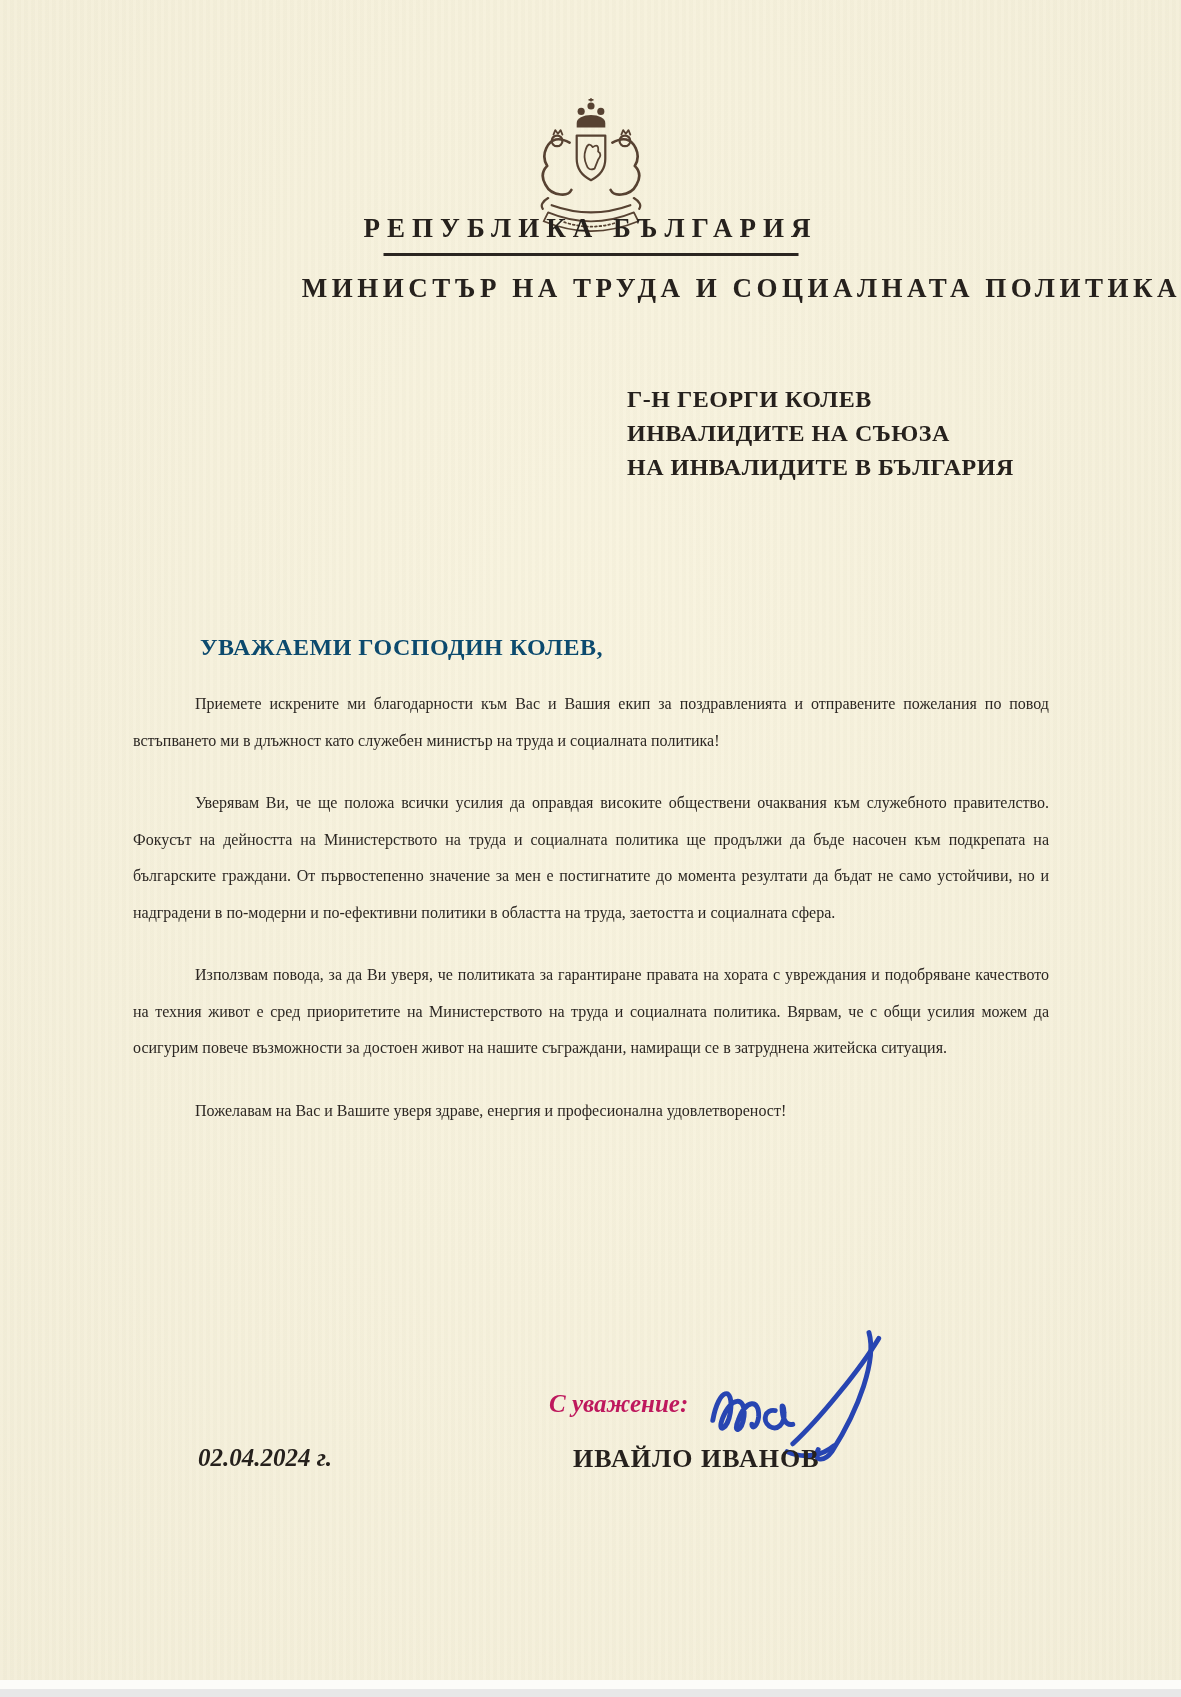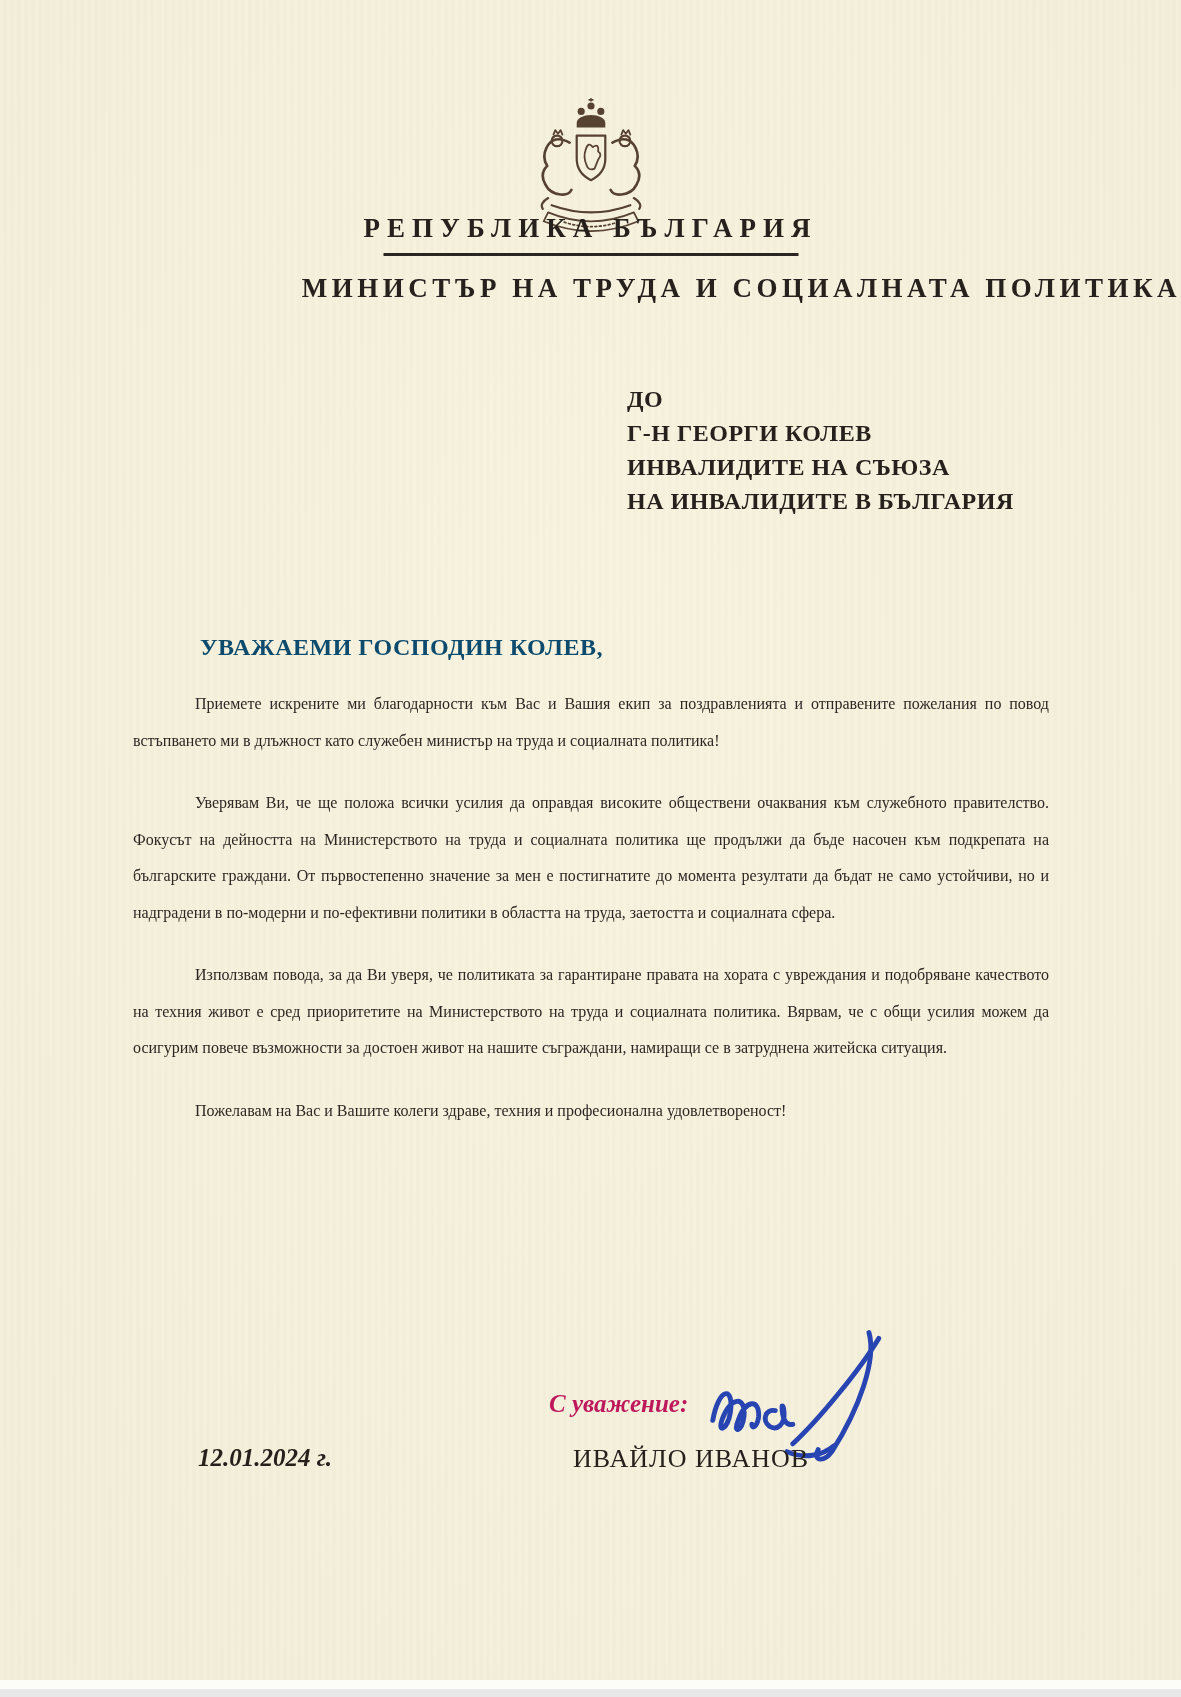--- a/index.html
+++ b/index.html
@@ -104,21 +104,21 @@
     position: absolute;
     left: 198px; top: 1444px;
     font-weight: bold;
     font-style: italic;
     font-size: 25px;
     color: #26211d;
   }
   .signer-name {
     position: absolute;
     left: 573px; top: 1444px;
-    font-weight: normal;
+    font-weight: bold;
     font-size: 26px;
     letter-spacing: 1px;
     color: #26211d;
   }
 </style>
 </head>
 <body>
 
 <div class="page">
 
@@ -151,46 +151,45 @@
         <path d="M60,139 q30,10 60,0" stroke-width="2" stroke-dasharray="2,3"></path>
       </g>
     </svg>
   </div>
 
   <div class="republic-title">РЕПУБЛИКА БЪЛГАРИЯ</div>
   <div class="republic-rule"></div>
   <div class="ministry-title">МИНИСТЪР НА ТРУДА И СОЦИАЛНАТА ПОЛИТИКА</div>
 
   <div class="recipient">
-    <div>ДО</div>
     <div>Г-Н ГЕОРГИ КОЛЕВ</div>
     <div>ИНВАЛИДИТЕ НА СЪЮЗА</div>
     <div>НА ИНВАЛИДИТЕ В БЪЛГАРИЯ</div>
   </div>
 
   <div class="salutation">УВАЖАЕМИ ГОСПОДИН КОЛЕВ,</div>
 
   <div class="body-text">
     <p>Приемете искрените ми благодарности към Вас и Вашия екип за поздравленията и отправените пожелания по повод встъпването ми в длъжност като служебен министър на труда и социалната политика!</p>
     <p>Уверявам Ви, че ще положа всички усилия да оправдая високите обществени очаквания към служебното правителство. Фокусът на дейността на Министерството на труда и социалната политика ще продължи да бъде насочен към подкрепата на българските граждани. От първостепенно значение за мен е постигнатите до момента резултати да бъдат не само устойчиви, но и надградени в по-модерни и по-ефективни политики в областта на труда, заетостта и социалната сфера.</p>
     <p>Използвам повода, за да Ви уверя, че политиката за гарантиране правата на хората с увреждания и подобряване качеството на техния живот е сред приоритетите на Министерството на труда и социалната политика. Вярвам, че с общи усилия можем да осигурим повече възможности за достоен живот на нашите съграждани, намиращи се в затруднена житейска ситуация.</p>
-    <p>Пожелавам на Вас и Вашите колеги здраве, техния и професионална удовлетвореност!</p>
+    <p>Пожелавам на Вас и Вашите уверя здраве, енергия и професионална удовлетвореност!</p>
   </div>
 
   <div class="regards">С уважение:</div>
 
   <div class="signature">
     <svg viewBox="0 0 210 140" width="205" height="138" aria-hidden="true">
       <g fill="none" stroke="#1d3cb0" stroke-width="5" stroke-linecap="round" stroke-linejoin="round" opacity="0.95">
         <path d="M10,96 C16,62 32,60 28,88 C25,106 14,110 20,94 C28,72 44,70 42,92 C40,108 30,110 36,96 C44,74 58,74 57,92 C56,102 50,106 50,100"></path>
         <path d="M74,86 C64,84 60,96 68,102 C76,107 84,100 83,88 C83,82 81,80 81,82 C81,92 84,102 92,100"></path>
         <path d="M92,120 C120,94 162,42 180,12"></path>
         <path d="M170,6 C178,34 160,84 132,128 C124,139 112,138 118,126"></path>
         <path d="M86,128 C104,136 122,132 134,122"></path>
       </g>
     </svg>
   </div>
 
-  <div class="date-line">12.01.2024 г.</div>
+  <div class="date-line">02.04.2024 г.</div>
   <div class="signer-name">ИВАЙЛО ИВАНОВ</div>
 
   <div class="bottom-strip"></div>
 </div>
 
 </body></html>

